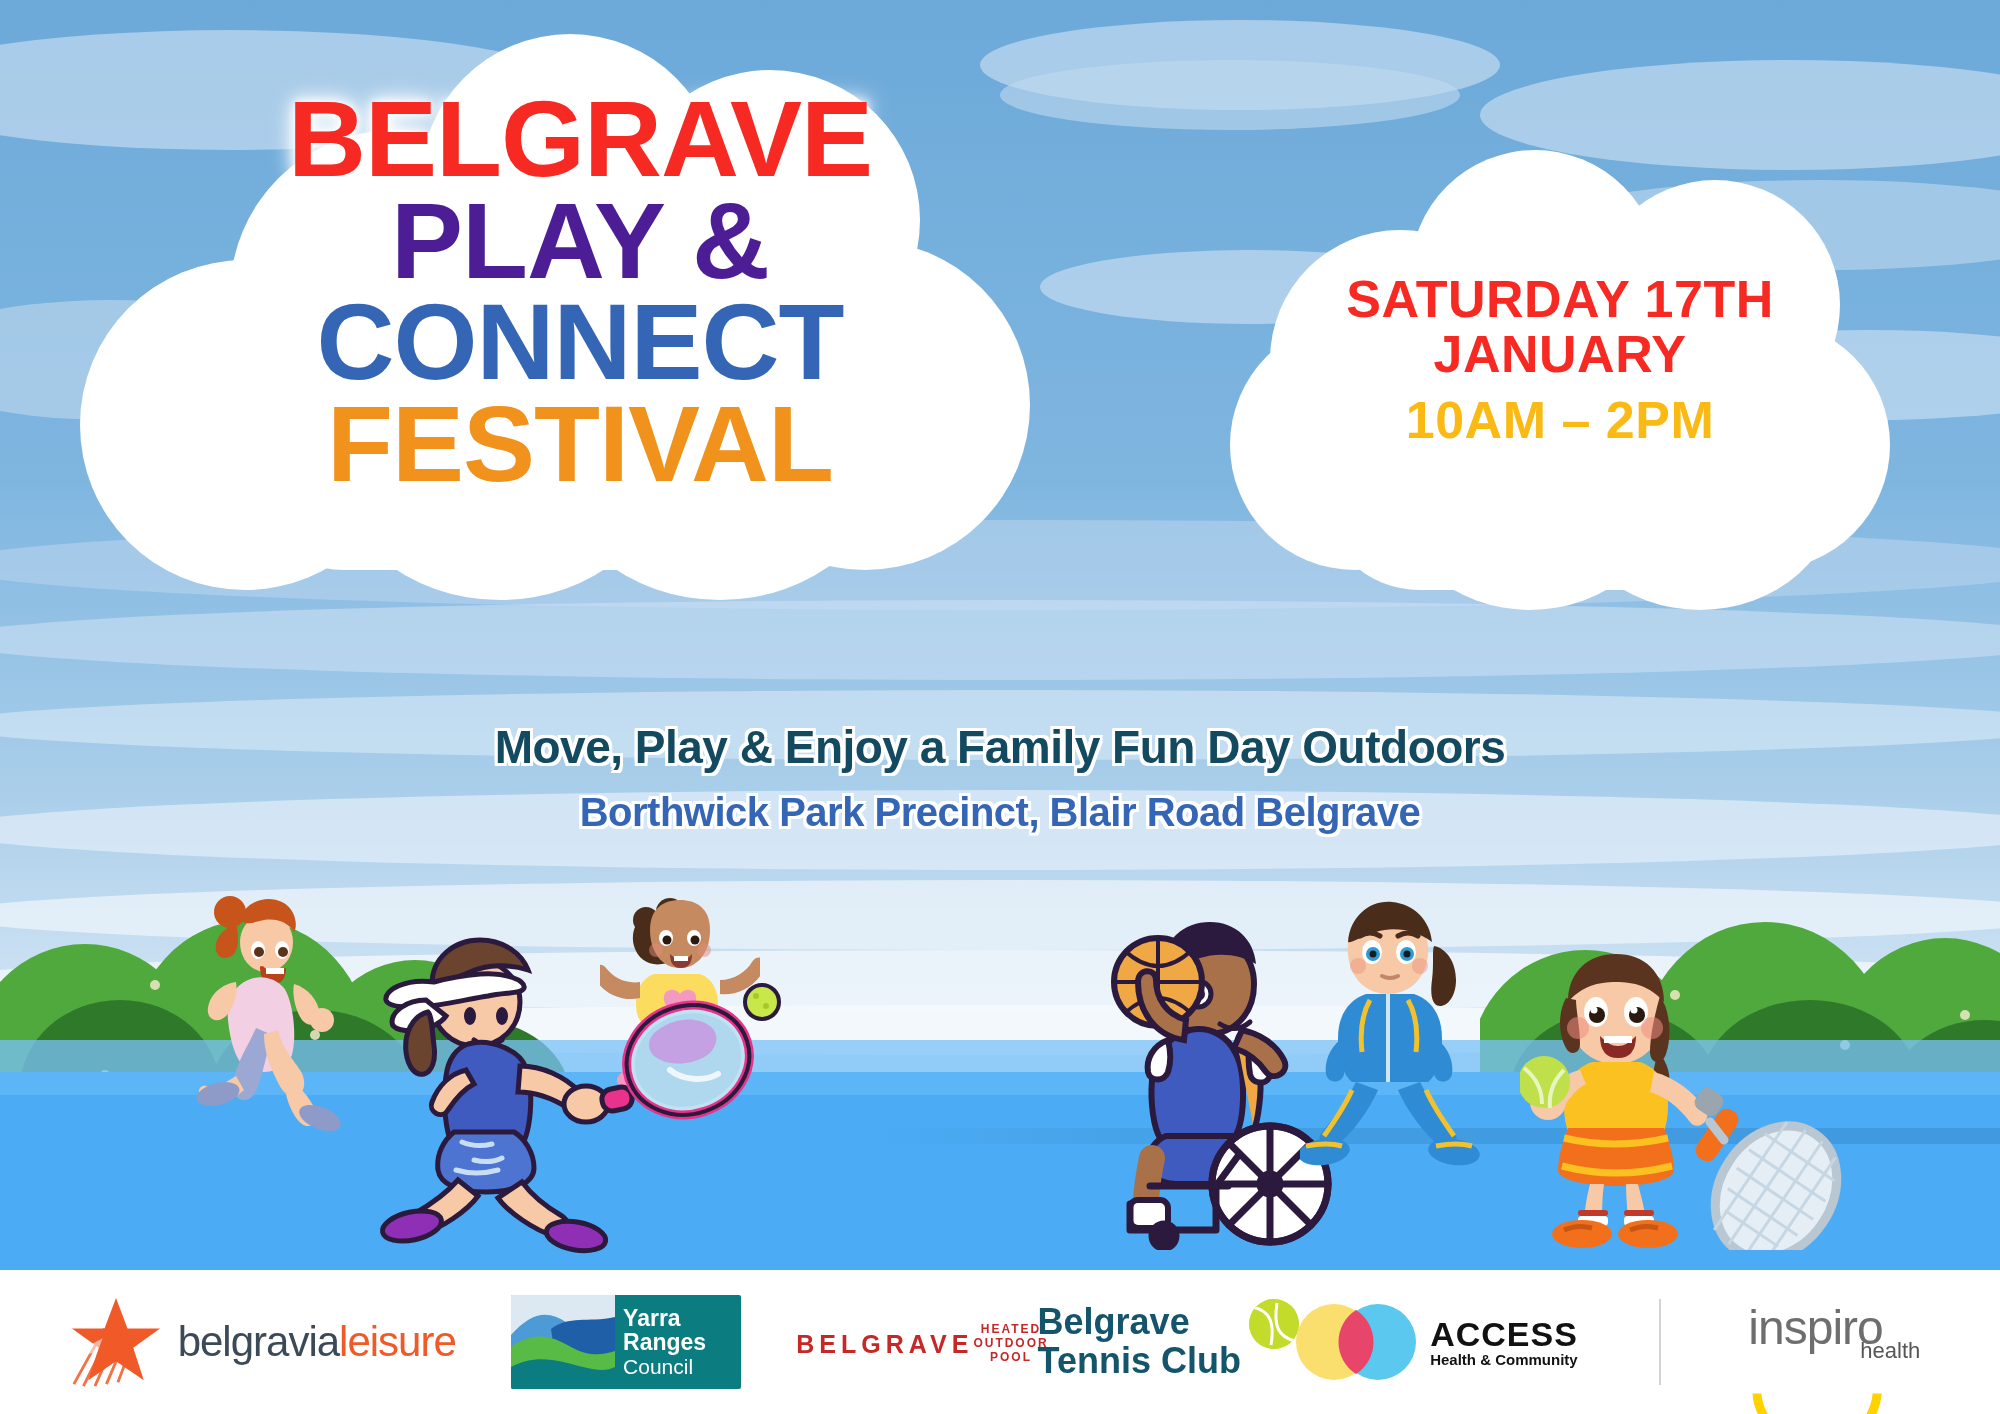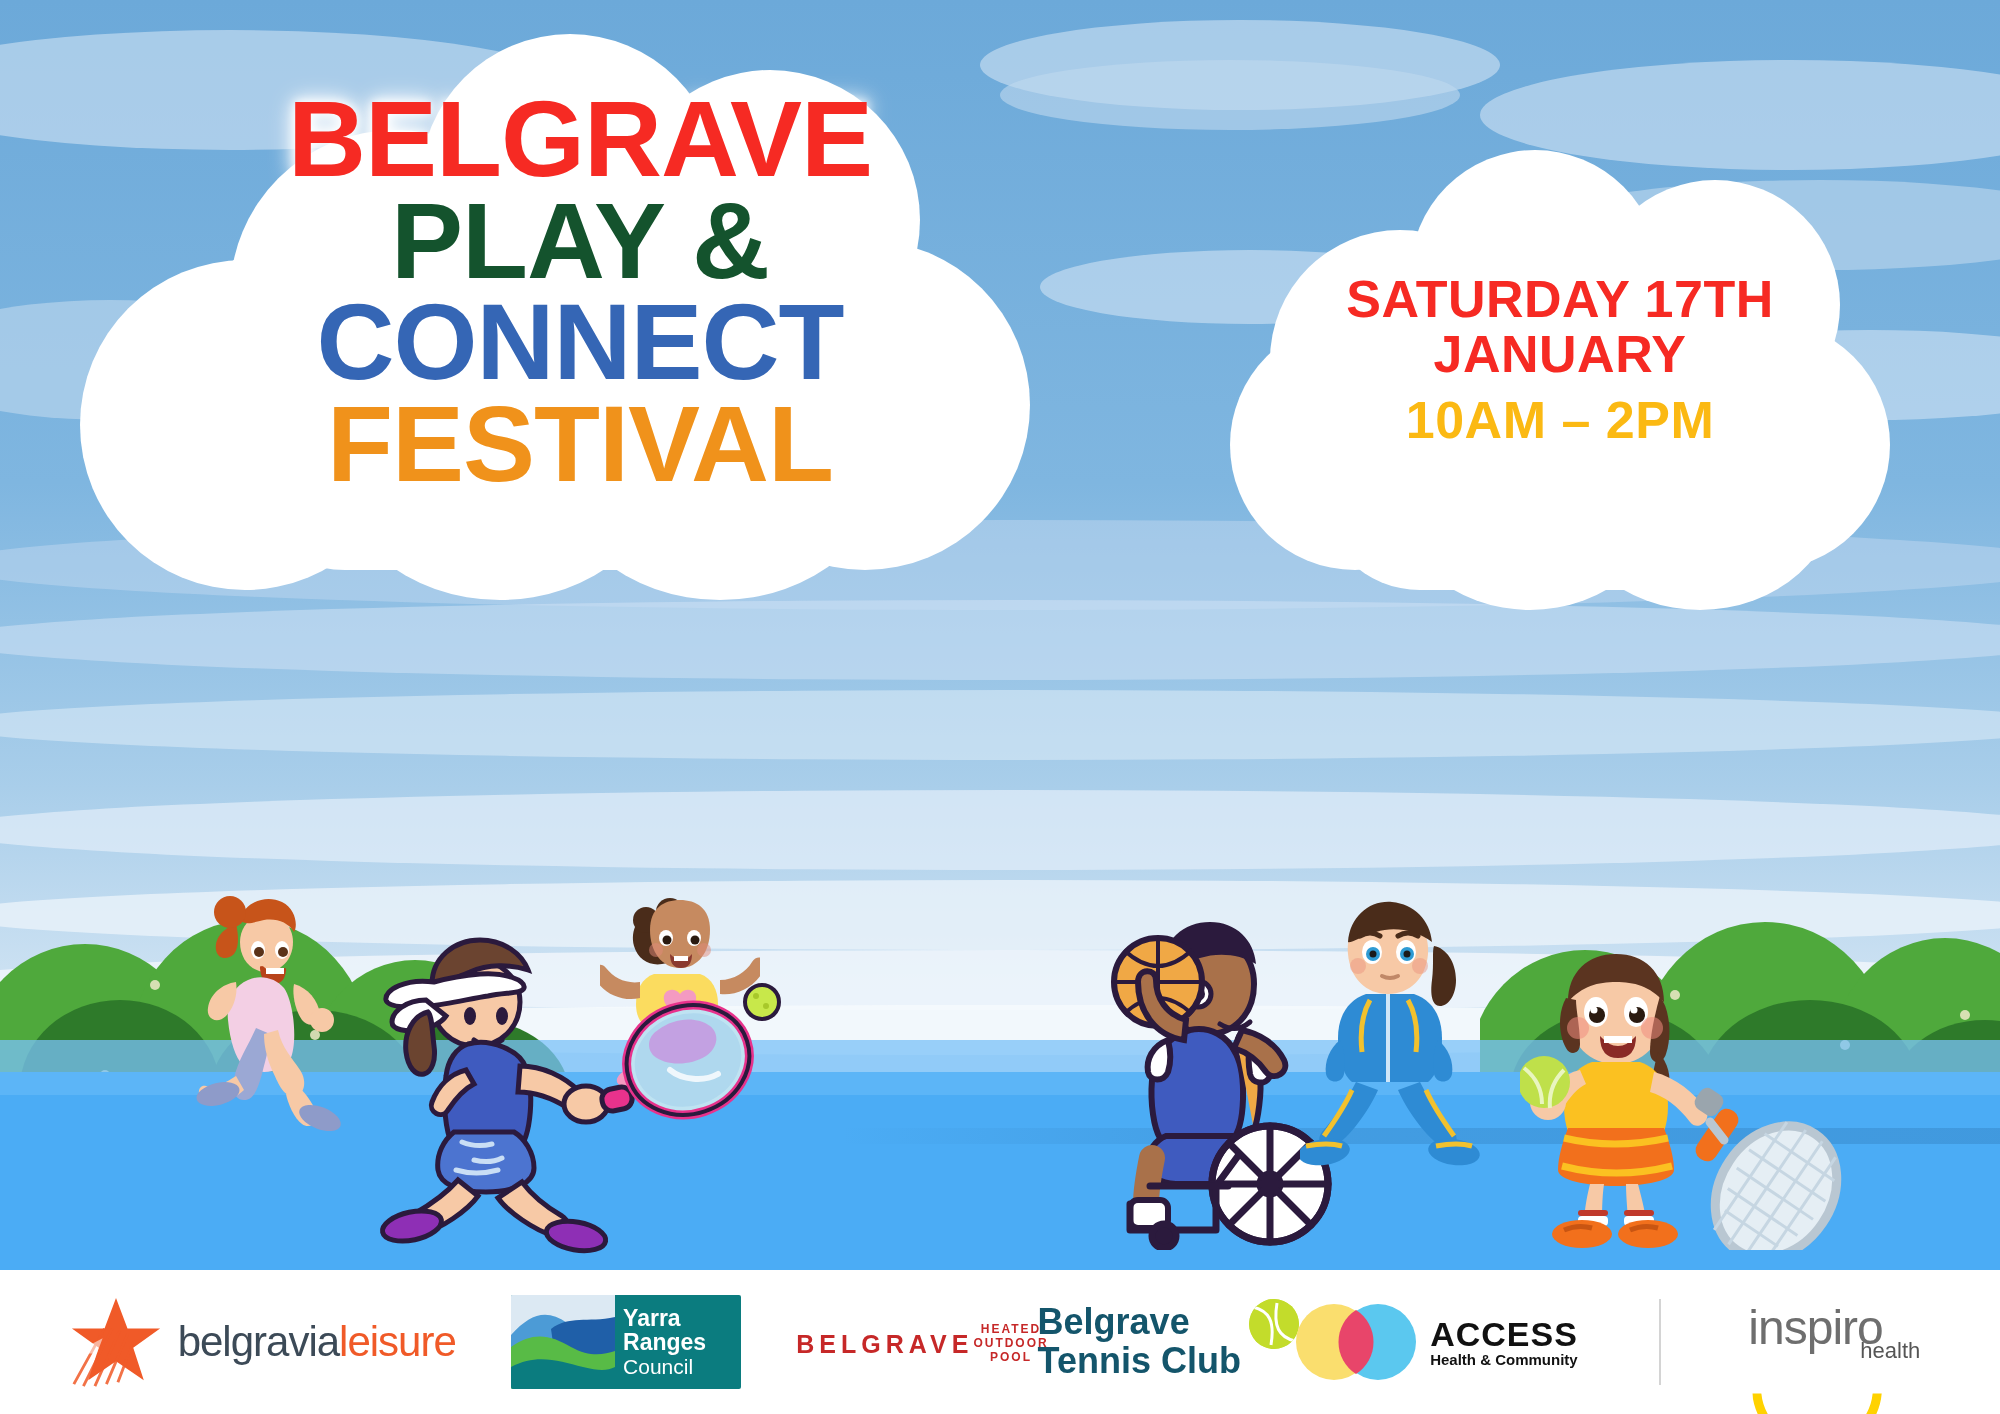--- a/index.html
+++ b/index.html
@@ -23,21 +23,21 @@
   .cloud{position:absolute;}
   .cloud .lobe{position:absolute;background:#fff;border-radius:50%;}
 
   .title-cloud{left:80px;top:10px;width:1000px;height:640px;}
   .title-text{position:absolute;left:0;top:78px;width:1000px;text-align:center;
               line-height:.94;z-index:5;}
   .t-line{display:block;font-weight:bold;letter-spacing:-1px;
           text-shadow:0 0 10px #fff,0 0 18px #fff,0 0 26px #fff;
           -webkit-text-stroke:0;}
   .t1{font-size:108px;color:#F62A23;}
-  .t2{font-size:108px;color:#14532d;}
+  .t2{font-size:108px;color:#4c1d95;}
   .t3{font-size:108px;color:#3566B5;}
   .t4{font-size:108px;color:#F0921B;}
 
   .info-cloud{left:1230px;top:150px;width:660px;height:480px;}
   .info-text{position:absolute;left:0;top:88px;width:660px;text-align:center;z-index:5;}
   .i-free{font-size:60px;font-weight:bold;color:#6BAE4A;letter-spacing:1px;line-height:1;}
   .i-date{font-size:52px;font-weight:bold;color:#F62A23;line-height:1.06;margin-top:34px;letter-spacing:.5px;}
   .i-time{font-size:52px;font-weight:bold;color:#FBB913;line-height:1;margin-top:12px;letter-spacing:.5px;}
 
   
@@ -159,20 +159,24 @@
     <div class="lobe" style="left:330px;top:210px;width:280px;height:250px;"></div>
     <div class="lobe" style="left:40px;top:150px;width:580px;height:250px;border-radius:150px;"></div>
     <div class="lobe" style="left:90px;top:240px;width:480px;height:200px;border-radius:110px;"></div>
 
     <div class="info-text">
       <div class="i-date">SATURDAY 17TH JANUARY</div>
       <div class="i-time">10AM – 2PM</div>
     </div>
   </div>
 
+  <div class="tagline">
+    <div class="tag1">Move, Play &amp; Enjoy a Family Fun Day Outdoors</div>
+    <div class="tag2">Borthwick Park Precinct, Blair Road Belgrave</div>
+  </div>
 
   <div class="bush-wrap" style="left:-20px;width:620px;">
     <div class="bl" style="left:-10px;top:44px;width:230px;height:200px;"></div>
     <div class="bl" style="left:150px;top:20px;width:240px;height:225px;"></div>
     <div class="bl" style="left:330px;top:60px;width:210px;height:190px;"></div>
     <div class="bd" style="left:40px;top:100px;width:200px;height:150px;"></div>
     <div class="bd" style="left:230px;top:110px;width:210px;height:140px;"></div>
     <div class="bd" style="left:400px;top:120px;width:190px;height:130px;"></div>
     <div class="bdot" style="left:170px;top:80px;"></div>
     <div class="bdot" style="left:330px;top:130px;"></div>

